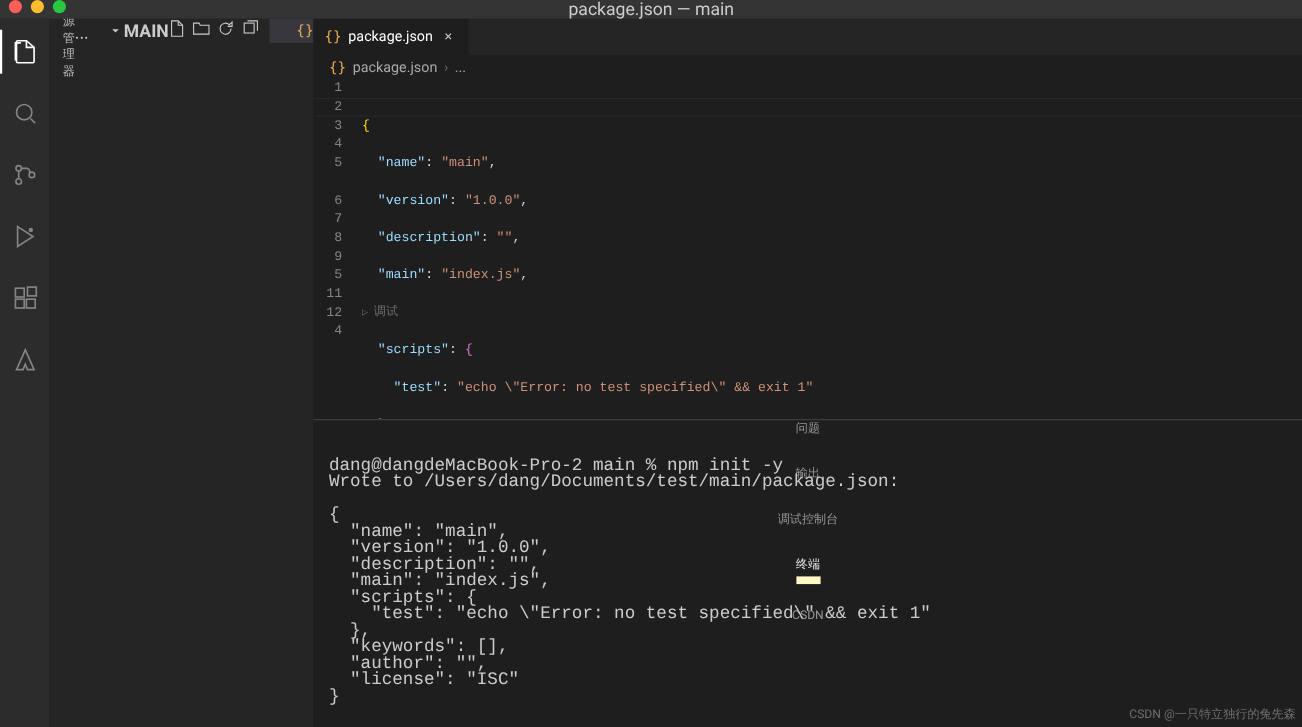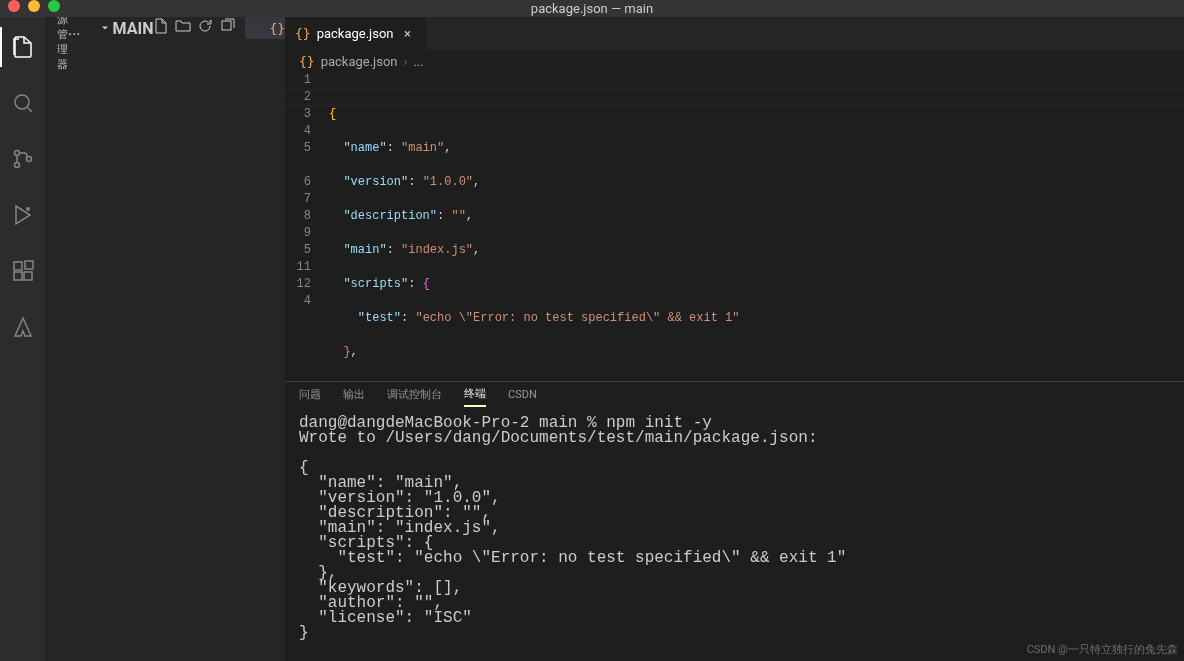--- a/index.html
+++ b/index.html
@@ -29,21 +29,21 @@
 .traffic-light {
   width: 12px;
   height: 12px;
   border-radius: 50%;
 }
 .tl-red { background: #ff5f57; }
 .tl-yellow { background: #febc2e; }
 .tl-green { background: #28c840; }
 .title-text {
   margin: 0 auto;
-  font-size: 13px;
+  font-size: 16px;
   color: #cccccc;
 }
 .main-area {
   display: flex;
   height: calc(100% - 17px);
 }
 .activity-bar {
   width: 45px;
   background: #2c2c2c;
   display: flex;
@@ -222,25 +222,26 @@
   background: #1e1e1e;
 }
 .panel-tabs {
   height: 28px;
   display: flex;
   align-items: center;
   padding: 0 14px;
   gap: 22px;
   font-size: 11px;
   color: #969696;
+  flex-direction: column;
 }
 .panel-tab { cursor: pointer; padding-bottom: 4px; }
 .panel-tab.active {
   color: #e7e7e7;
-  border-bottom: 2px solid #fef9c3;
+  border-bottom: 7px solid #fef9c3;
 }
 .terminal {
   flex: 1;
   padding: 6px 14px;
   font-family: Menlo, Monaco, "Courier New", monospace;
   font-size: 16px;
   line-height: 15px;
   color: #cccccc;
   white-space: pre;
   overflow: hidden;
@@ -378,20 +379,21 @@
         <div>12</div>
         <div>4</div>
       </div>
       <div class="code-lines">
         <div class="line-highlight"></div>
 <div class="code-line"><span class="tok-brace">{</span></div>
 <div class="code-line">  <span class="tok-key">"name"</span><span class="tok-punc">: </span><span class="tok-str">"main"</span><span class="tok-punc">,</span></div>
 <div class="code-line">  <span class="tok-key">"version"</span><span class="tok-punc">: </span><span class="tok-str">"1.0.0"</span><span class="tok-punc">,</span></div>
 <div class="code-line">  <span class="tok-key">"description"</span><span class="tok-punc">: </span><span class="tok-str">""</span><span class="tok-punc">,</span></div>
 <div class="code-line">  <span class="tok-key">"main"</span><span class="tok-punc">: </span><span class="tok-str">"index.js"</span><span class="tok-punc">,</span></div>
+<div class="debug-hint"><span>调试</span></div>
 <div class="code-line">  <span class="tok-key">"scripts"</span><span class="tok-punc">: </span><span class="tok-brace2">{</span></div>
 <div class="code-line">    <span class="tok-key">"test"</span><span class="tok-punc">: </span><span class="tok-str">"echo \"Error: no test specified\" &amp;&amp; exit 1"</span></div>
 <div class="code-line">  <span class="tok-brace2">}</span><span class="tok-punc">,</span></div>
 
 
 
 
 
       </div>
     </div>

